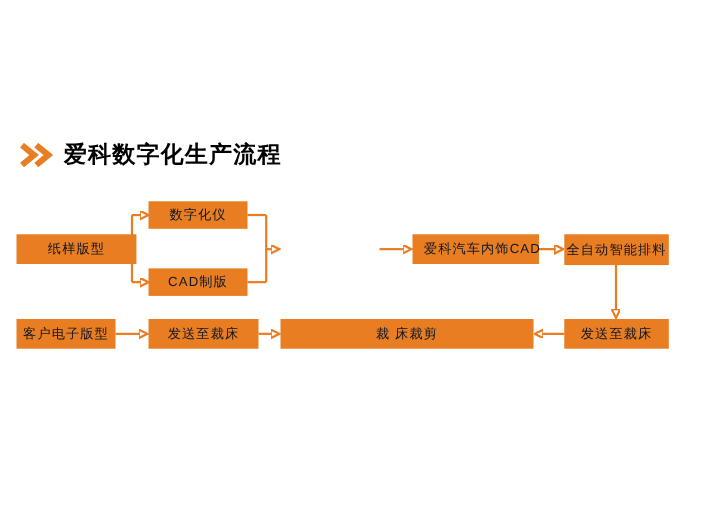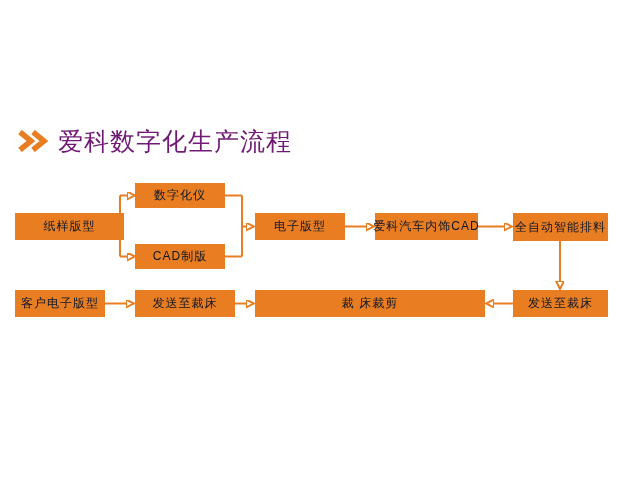--- a/index.html
+++ b/index.html
@@ -15,24 +15,24 @@
     position: absolute;
     left: 17px;
     top: 129px;
     display: flex;
     align-items: center;
     gap: 9px;
   }
   .chevrons { display: block; }
   .page-title {
     margin: 0;
-    font-size: 25px;
+    font-size: 21px;
     line-height: 24px;
-    font-weight: normal;
-    color: #701a75;
+    font-weight: bold;
+    color: #000000;
     letter-spacing: 1px;
     white-space: nowrap;
   }
   .node {
     position: absolute;
     background: #e87d21;
     color: #0f172a;
     font-size: 12px;
     display: flex;
     align-items: center;
@@ -103,23 +103,22 @@
       <path d="M235,303.5 L247,303.5" marker-end="url(#ah)"></path>
     </g>
   </svg>
 
   <div class="node" style="left:15px; top:213px; width:109px; height:27px;">纸样版型</div>
 
   <div class="node" style="left:135px; top:183px; width:90px; height:25px;">数字化仪</div>
 
   <div class="node" style="left:135px; top:244px; width:90px; height:25px;">CAD制版</div>
 
-  <div class="node" style="left:255px; top:213px; width:90px; height:27px;">电子版型</div>
 
-  <div class="node" style="left:375px; top:213px; width:103px; height:27px;">爱科汽车内饰CAD</div>
+  <div class="node" style="left:375px; top:213px; width:103px; height:27px;padding-left:12px;">爱科汽车内饰CAD</div>
 
   <div class="node" style="left:513px; top:213px; width:95px; height:28px;font-family:Liberation Serif, serif;">全自动智能排料</div>
 
   <div class="node" style="left:15px; top:290px; width:90px; height:27px;">客户电子版型</div>
 
   <div class="node" style="left:135px; top:290px; width:100px; height:27px;">发送至裁床</div>
 
   <div class="node" style="left:255px; top:290px; width:230px; height:27px;">裁 床裁剪</div>
 
   <div class="node" style="left:513px; top:290px; width:95px; height:27px;">发送至裁床</div>

